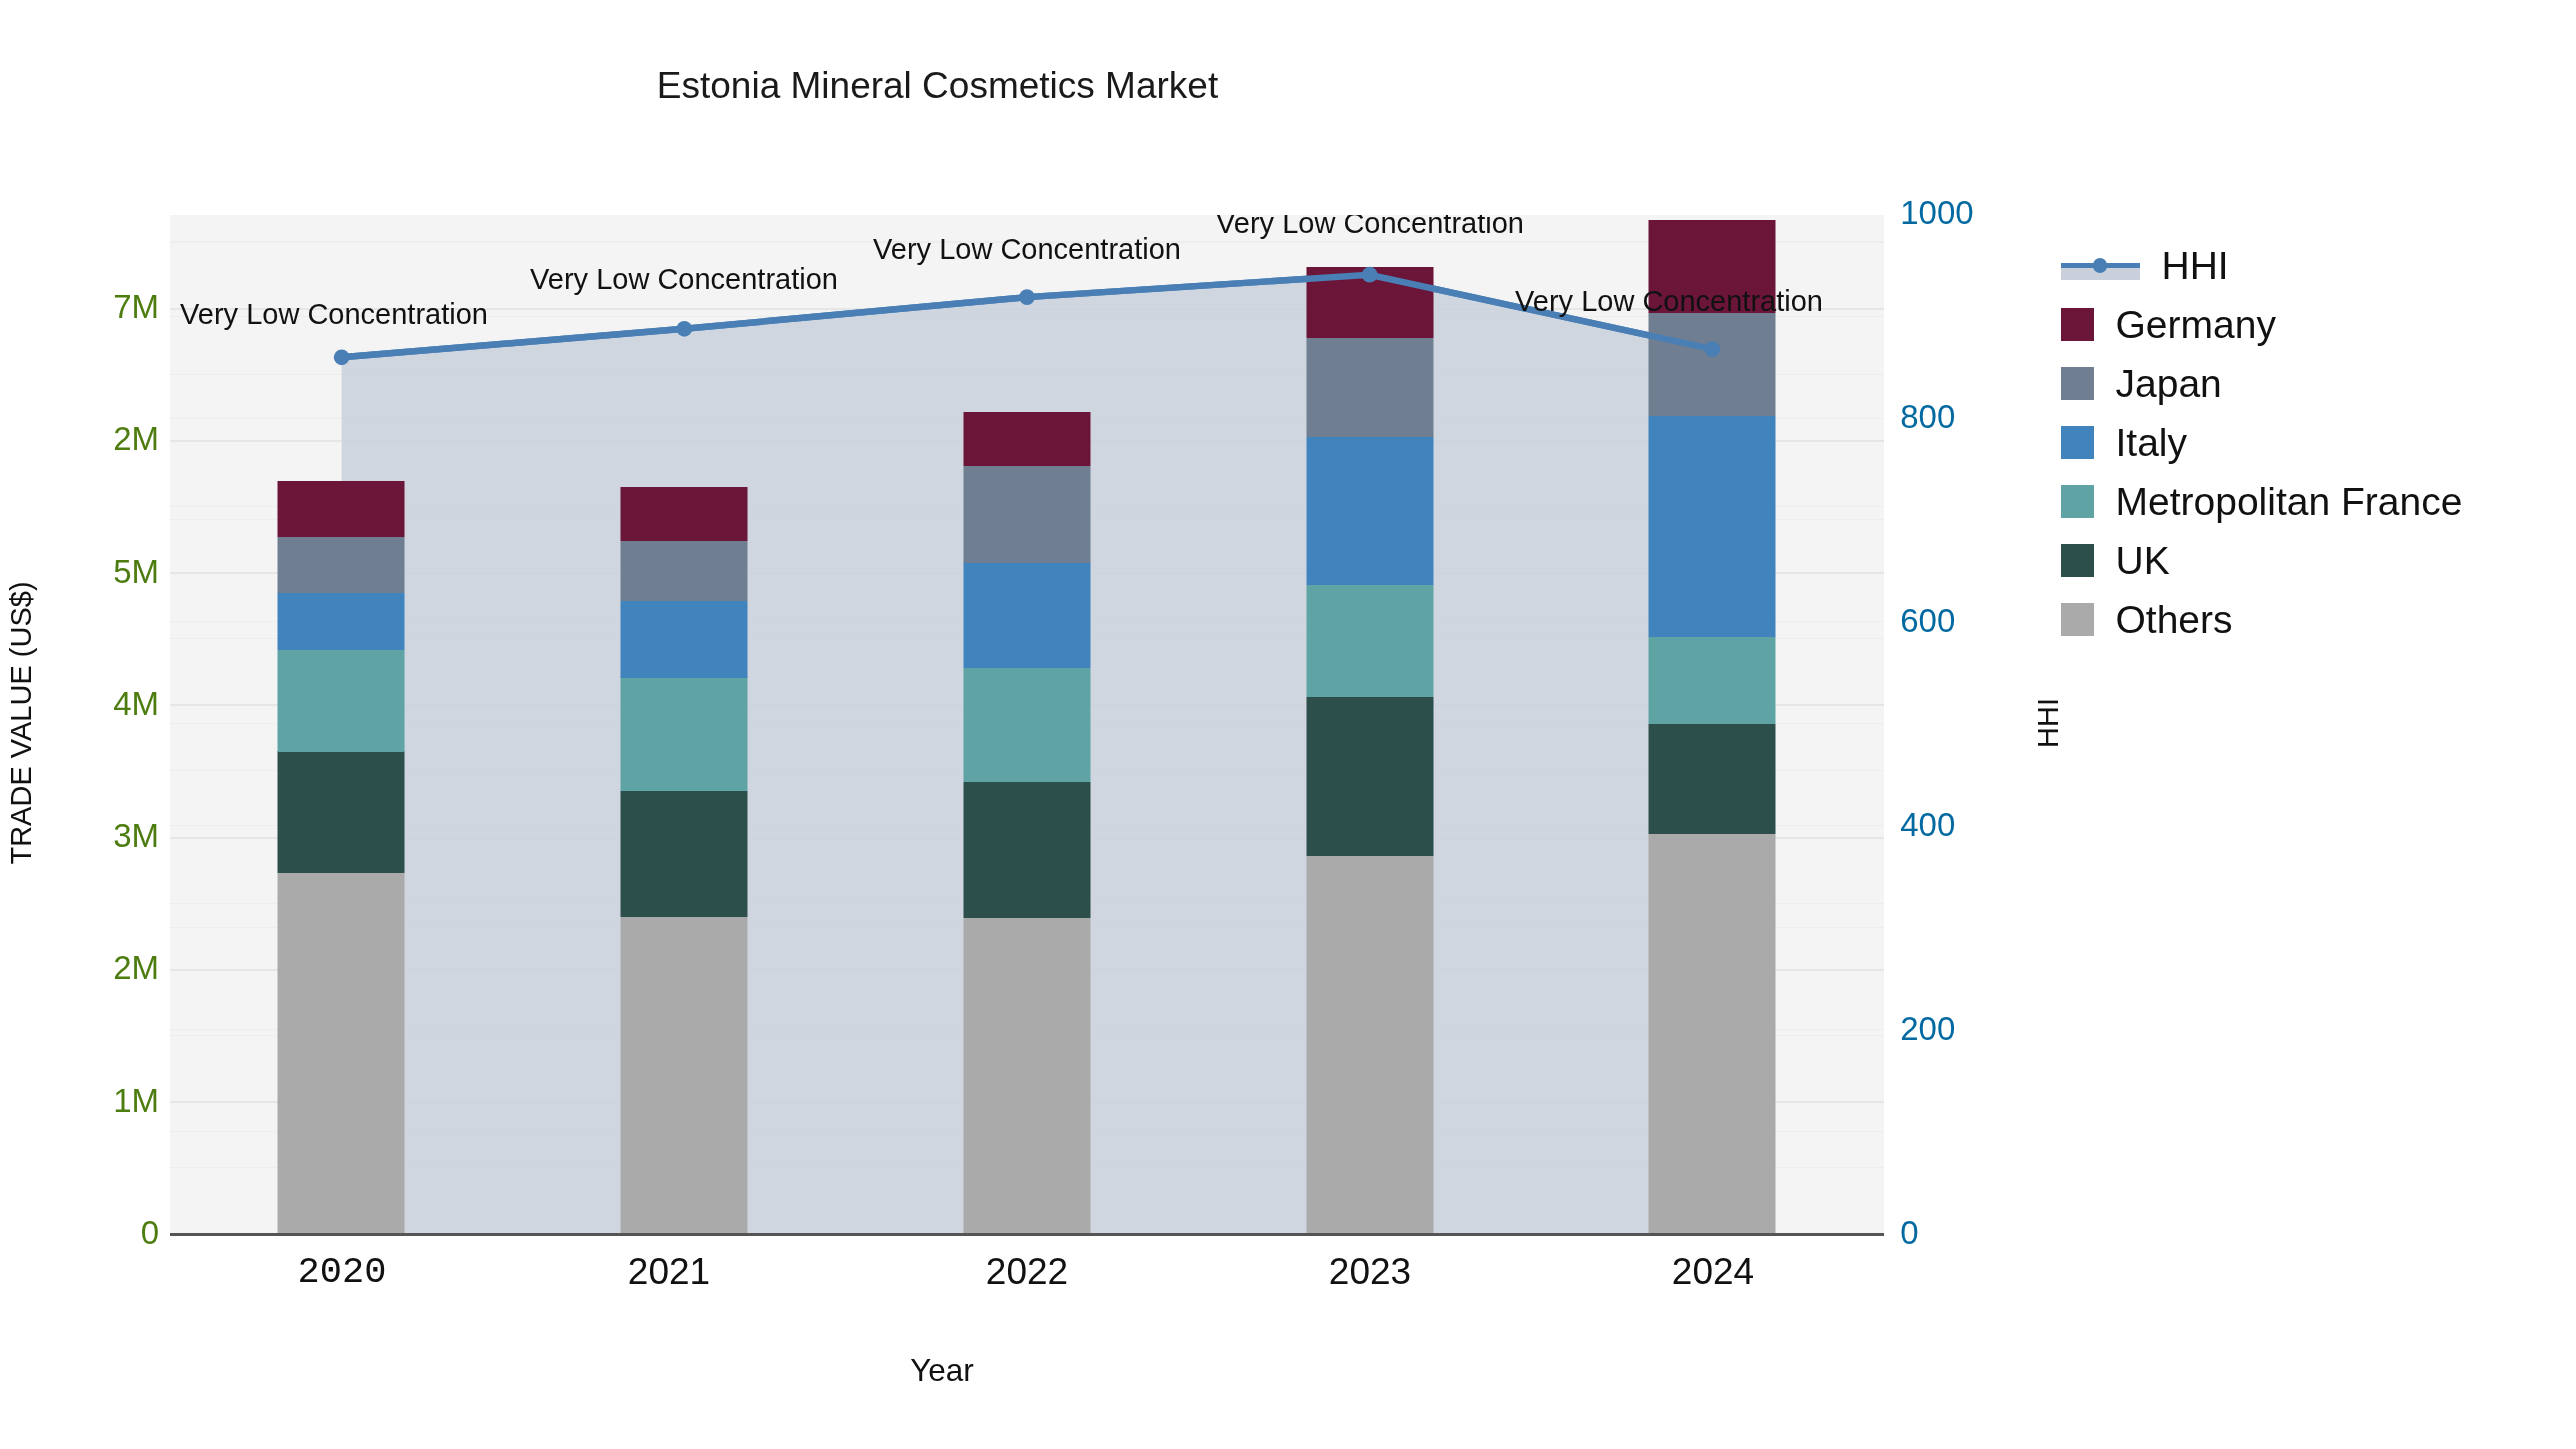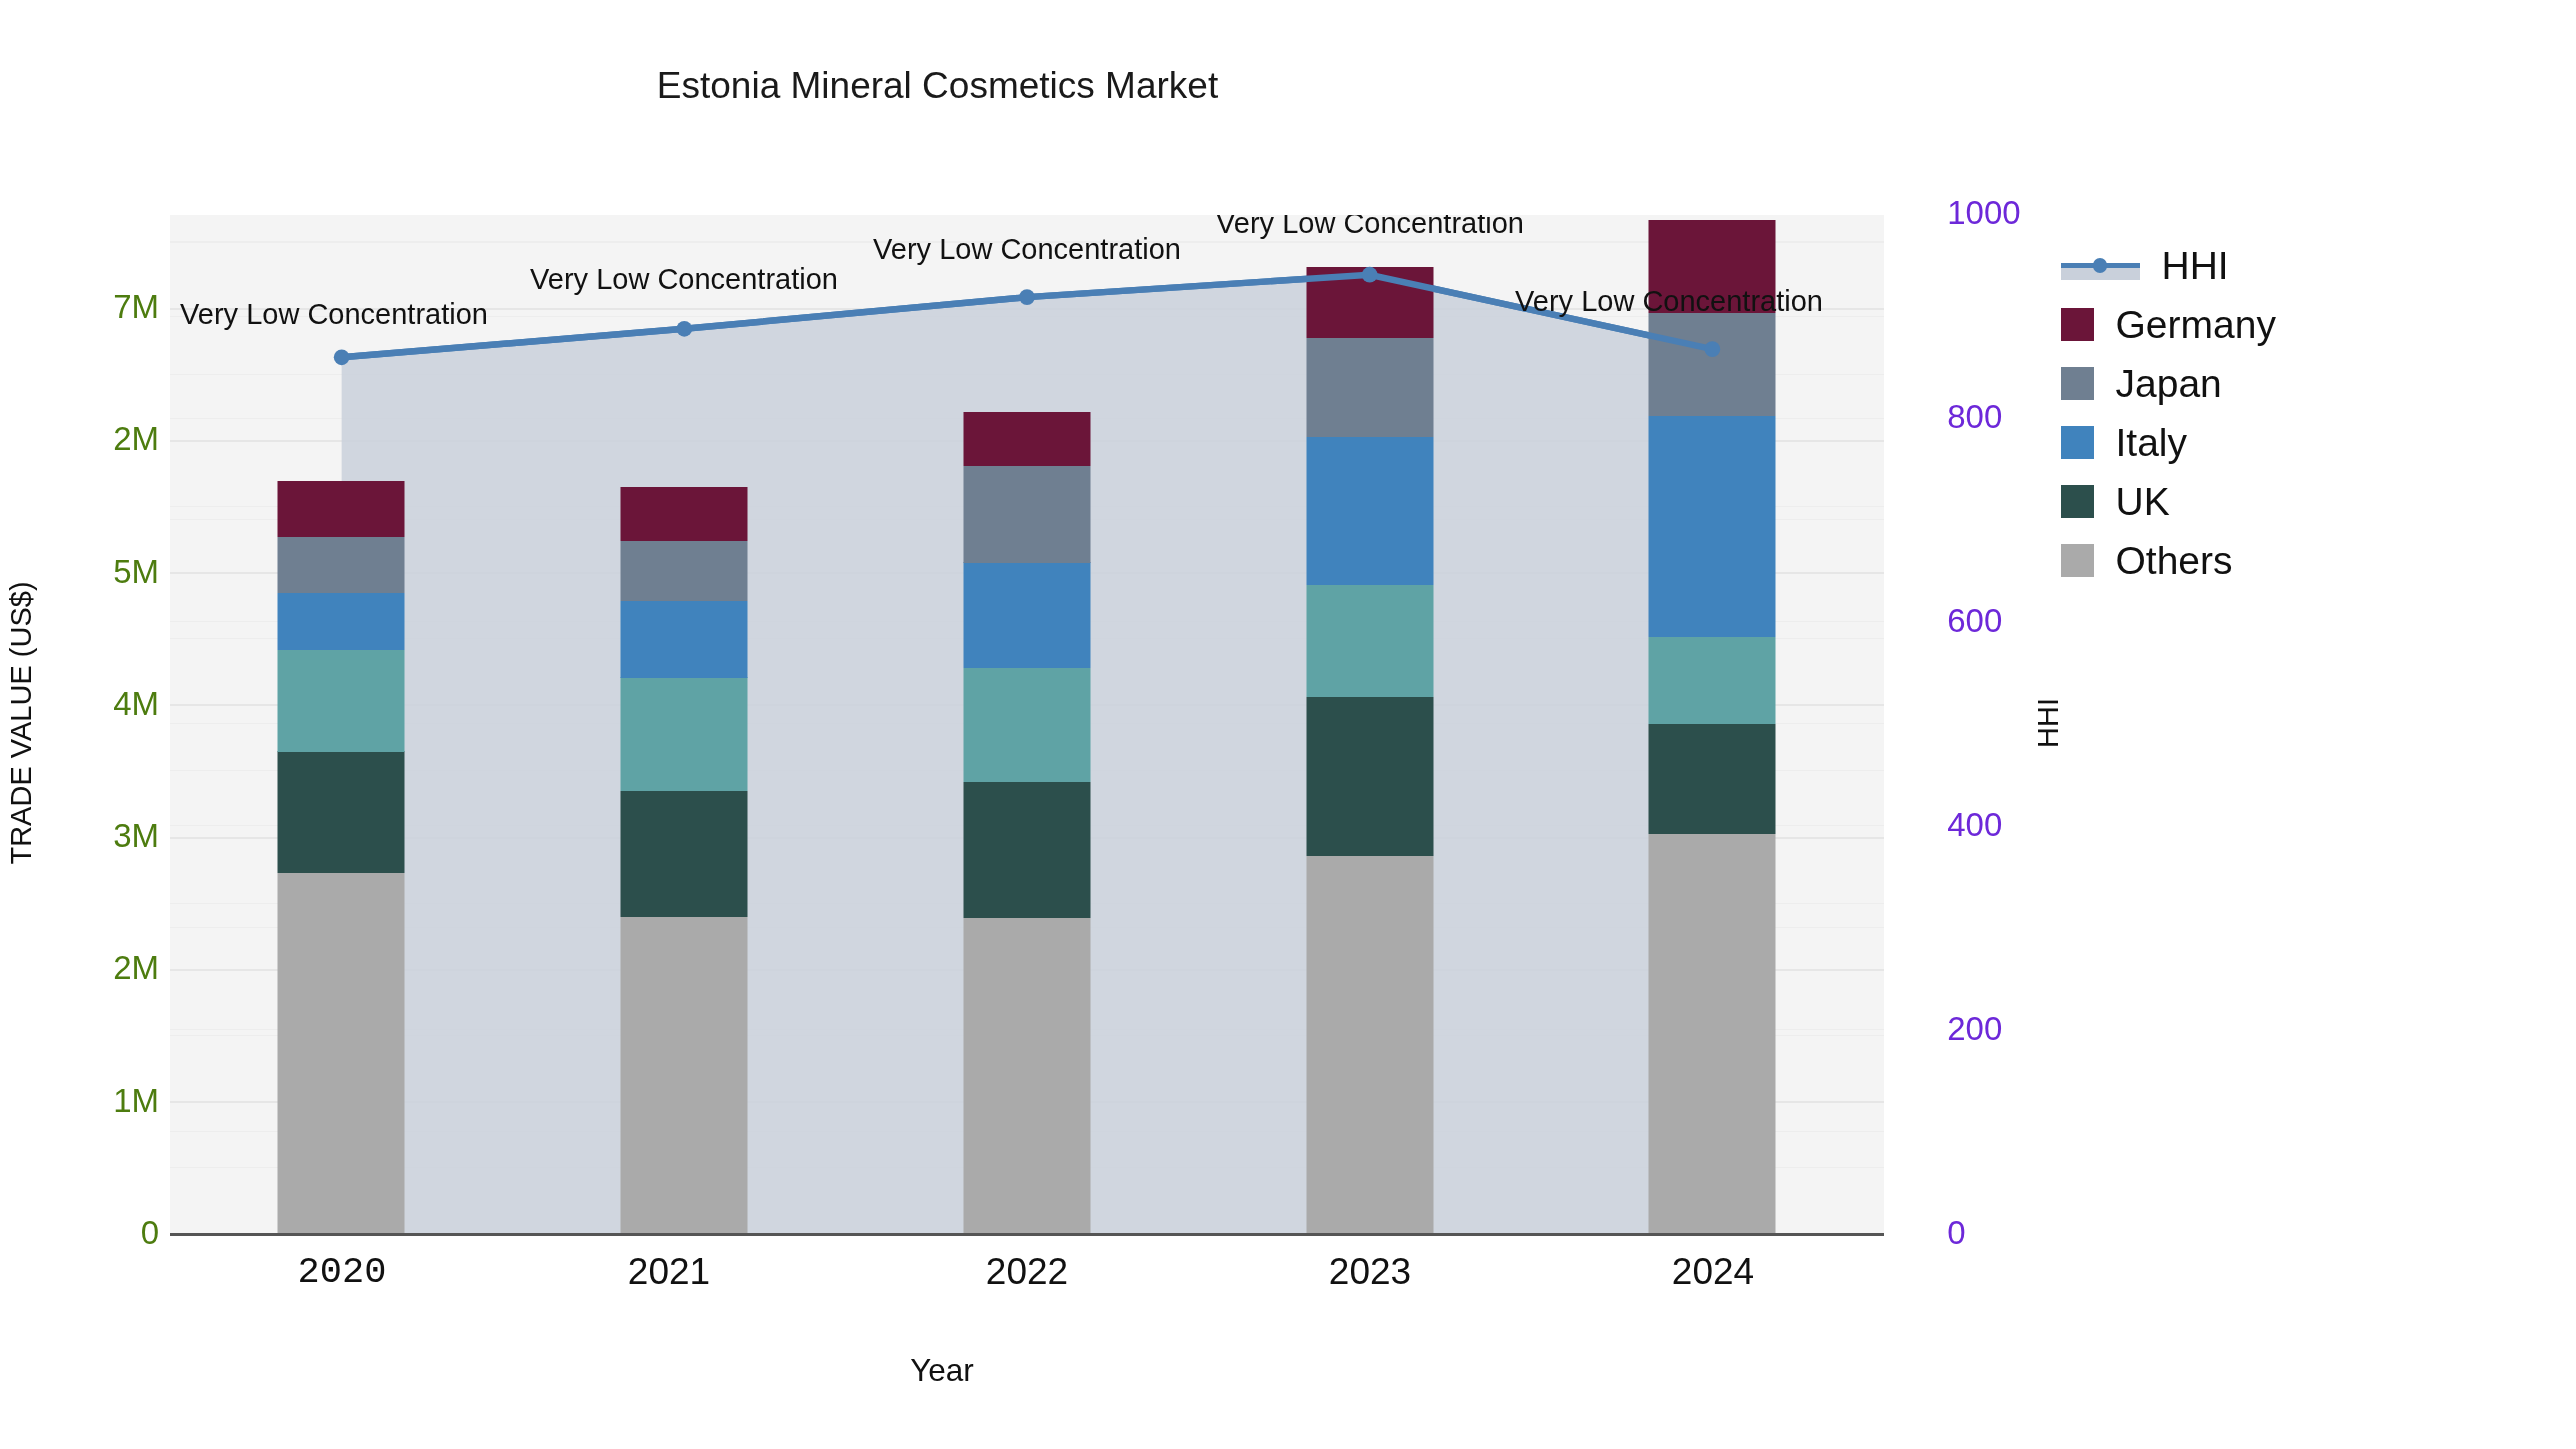--- a/index.html
+++ b/index.html
@@ -15,21 +15,21 @@
   .plot-inner{position:absolute;inset:0;overflow:hidden;}
 
   .gridline{position:absolute;left:0;right:0;height:2.1px;background:#e6e6e6;}
   .gridline.minor{background:#ededed;height:1.4px;}
 
   .axis-bottom{position:absolute;left:170px;top:1233px;width:1714px;height:2.9px;background:#555;}
   .ylabels{position:absolute;left:0;top:0;width:170px;height:1449px;}
   .ylabels span{position:absolute;right:11px;transform:translateY(-50%);font-size:33px;color:#4d7c0f;}
 
   .y2labels{position:absolute;left:1893px;top:0;width:186px;height:1449px;}
-  .y2labels span{position:absolute;left:7.2px;transform:translateY(-50%);font-size:33px;color:#6d28d9;margin-left:47px;}
+  .y2labels span{position:absolute;left:7.2px;transform:translateY(-50%);font-size:33px;color:#0369a1;}
 
   .ytitle{position:absolute;left:-8.6px;top:723px;transform:translate(-50%,-50%) rotate(-90deg);transform-origin:center;font-size:29px;color:#111;white-space:nowrap;}
   .ytitle-wrap{position:absolute;left:30px;top:0;height:1449px;width:0.7px;}
 
   .y2title-wrap{position:absolute;left:2048px;top:0;height:1449px;width:0.7px;}
   .y2title{position:absolute;left:0;top:723px;transform:translate(-50%,-50%) rotate(-90deg);font-size:29px;color:#111;white-space:nowrap;}
 
   .xtick{position:absolute;top:1251px;transform:translateX(-50%);font-size:37px;color:#111;}
   .xtitle{position:absolute;top:1352px;left:0;width:1884px;text-align:center;font-size:31.5px;color:#111;}
 
@@ -198,20 +198,24 @@
       </div>
       <div class="legend-row">
         <div class="swatch" style="background: rgb(111, 127, 145);"></div>
         <div class="legend-label">Japan</div>
       </div>
       <div class="legend-row">
         <div class="swatch" style="background: rgb(64, 131, 189);"></div>
         <div class="legend-label">Italy</div>
       </div>
       <div class="legend-row">
+        <div class="swatch" style="background: rgb(95, 163, 165);"></div>
+        <div class="legend-label">Metropolitan France</div>
+      </div>
+      <div class="legend-row">
         <div class="swatch" style="background: rgb(44, 79, 76);"></div>
         <div class="legend-label">UK</div>
       </div>
       <div class="legend-row">
         <div class="swatch" style="background: rgb(170, 170, 170);"></div>
         <div class="legend-label">Others</div>
       </div>
     </div>
 </div>
 

